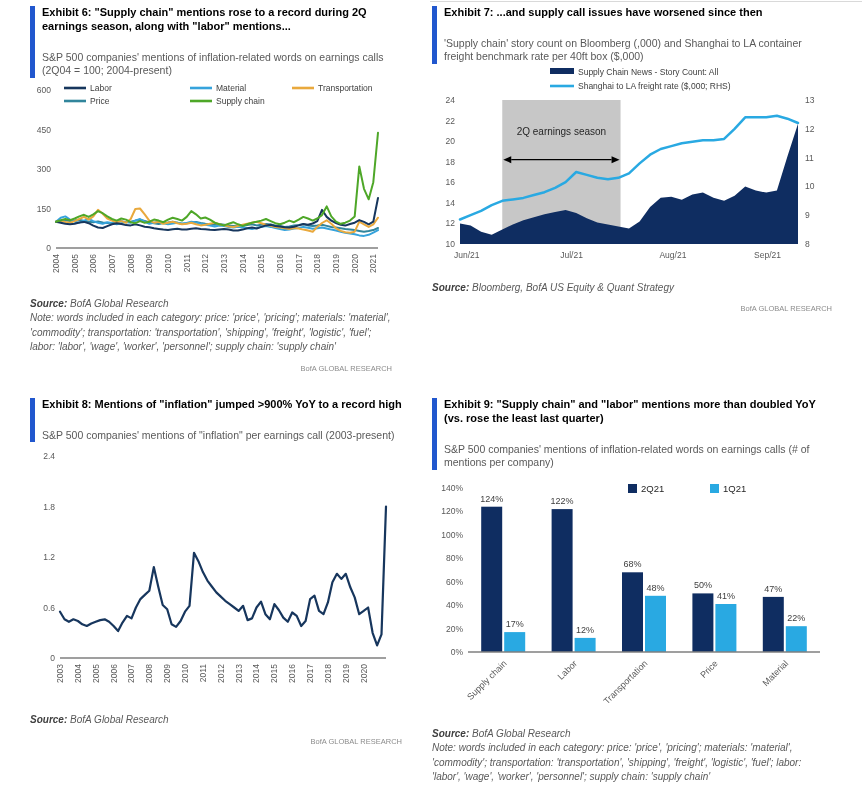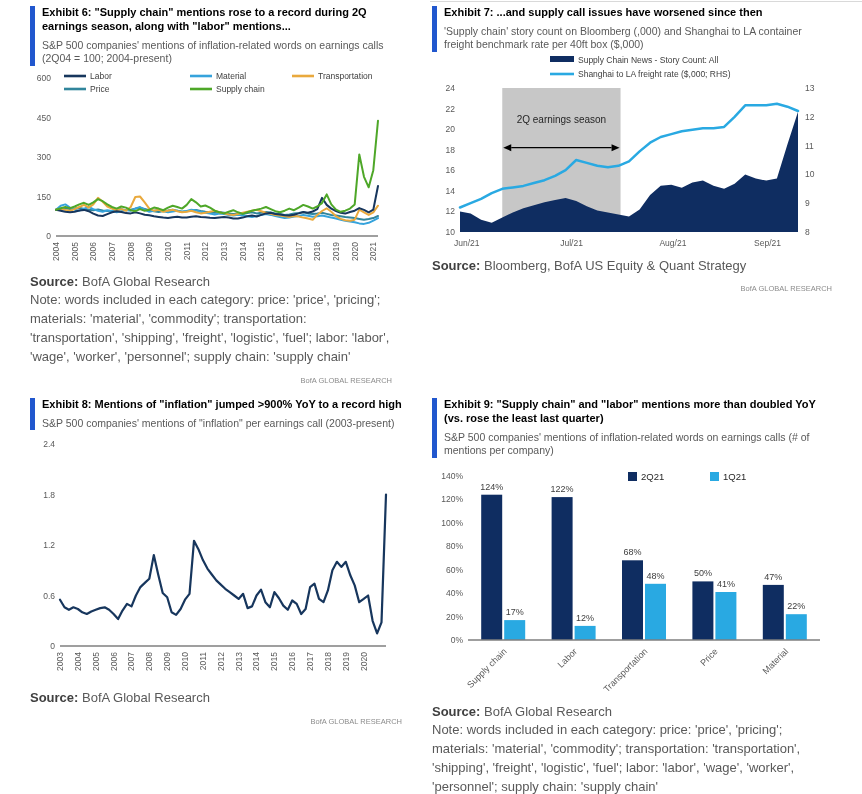--- a/index.html
+++ b/index.html
@@ -3,25 +3,25 @@
 <meta charset="utf-8">
 <style>
   html,body{margin:0;padding:0;background:#fff;}
   body{width:862px;height:794px;position:relative;overflow:hidden;
        font-family:"Liberation Sans",sans-serif;color:#000;}
   .top-rule{position:absolute;top:1px;left:430px;width:432px;height:1px;background:#d9d9d9;}
   .exhibit{position:absolute;}
   .ex-header{display:flex;gap:7px;}
   .accent{width:5px;flex:none;background:#2157ce;}
   .ex-title{font-size:11px;font-weight:bold;line-height:1.27;color:#000;}
-  .ex-subtitle{font-size:10.5px;line-height:1.27;color:#595959;margin-top:5px;}
+  .ex-subtitle{font-size:10.5px;line-height:1.27;color:#595959;margin-top:17px;}
   .chart{margin-top:4px;}
   .chart svg{display:block;}
   svg text{font-family:"Liberation Sans",sans-serif;}
-  .ex-source{font-size:13px;color:#595959;line-height:1.45;margin-top:3px;}
+  .ex-source{font-size:10px;color:#595959;line-height:1.45;margin-top:15px;font-style:italic;}
   .ex-source .b{font-weight:bold;color:#404040;}
   .brand{font-size:7.5px;color:#8c8c8c;text-align:right;margin-top:9px;}
 </style>
 </head>
 <body>
 
 <div class="top-rule"></div>
 
 <section class="exhibit" style="left:30px;top:6px;width:362px">
   <header class="ex-header">

